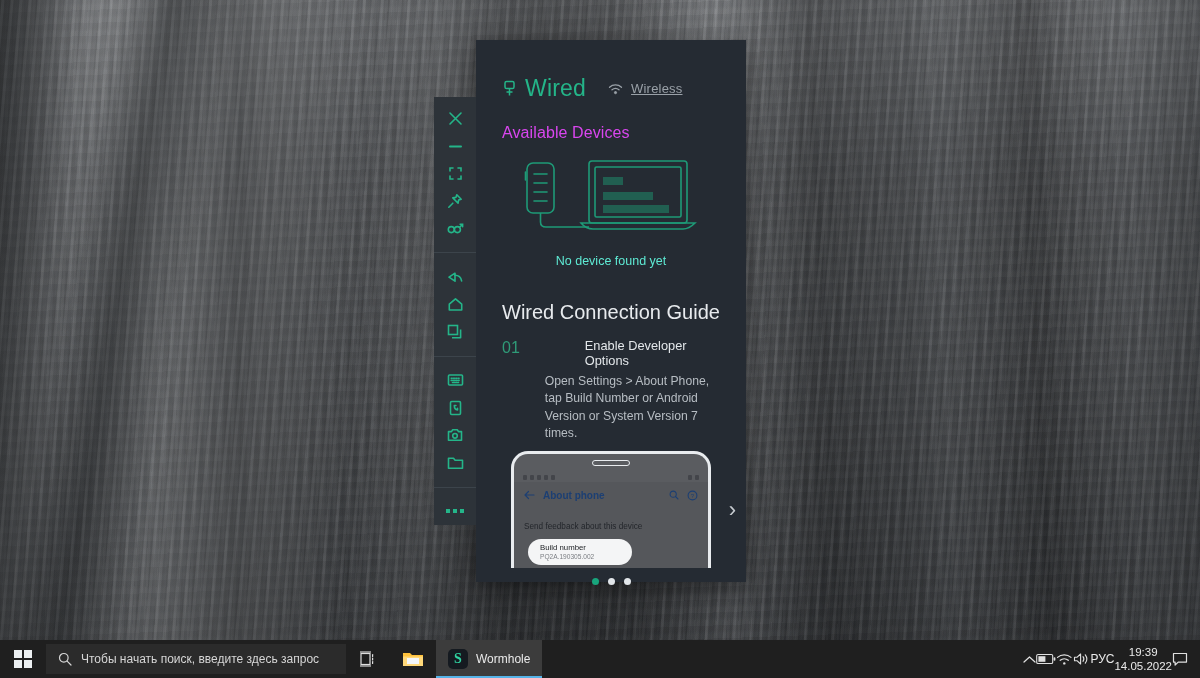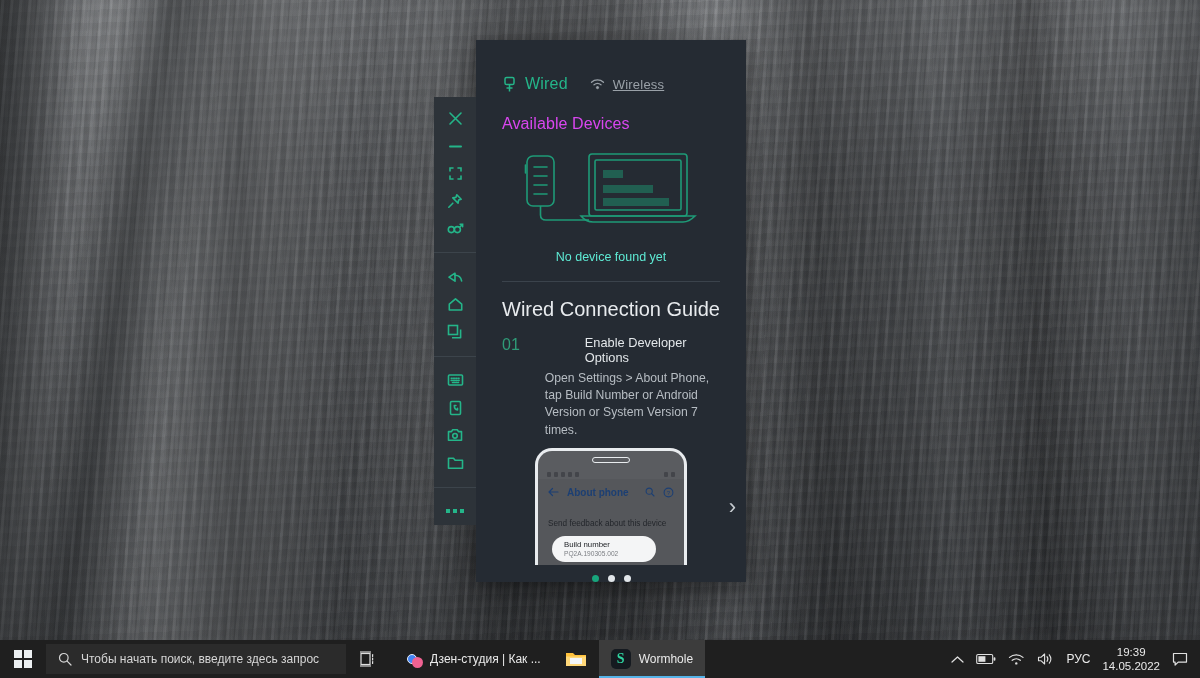--- a/index.html
+++ b/index.html
@@ -68,21 +68,21 @@
     align-items: center;
     padding: 35px 0 0 26px;
     gap: 22px;
   }
   .tab {
     display: flex;
     align-items: center;
     gap: 8px;
     cursor: pointer;
   }
-  .tab-label { font-size: 16px; letter-spacing: .2px; }
+  .tab-label { font-size: 23px; letter-spacing: .2px; }
   .tab.active .tab-label { color: #24b589; }
   .tab.inactive .tab-label { color: #9aa1a8; font-size: 13px; text-decoration: underline; }
   .tab.active svg { stroke: #24b589; }
   .tab.inactive svg { stroke: #9aa1a8; }
 
   
   .section-title {
     color: #d946ef;
     font-size: 16px;
     padding: 22px 0 0 26px;
@@ -143,21 +143,21 @@
   
   .phone-row {
     position: relative;
     display: flex;
     align-items: center;
     justify-content: center;
     margin-top: 9px;
     height: 118px;
   }
   .phone {
-    width: 152px; height: 117px;
+    width: 200px; height: 117px;
     border: 3px solid #e9ecef;
     border-bottom: none;
     border-radius: 17px 17px 0 0;
     background: #5a5c60;
     overflow: hidden;
     position: relative;
   }
   .phone-notch {
     position: absolute;
     top: 6px; left: 50%;
@@ -303,21 +303,20 @@
   .task-item.active::after {
     content: "";
     position: absolute; left: 0; right: 0; bottom: 0;
     height: 2px; background: #55b3e8;
   }
   .task-label { font-size: 12px; color: #eaeaea; white-space: nowrap; }
   .tray {
     margin-left: auto;
     display: flex;
     align-items: center;
-    gap: 12px;
     padding-right: 12px;
     height: 38px;
   }
   .tray-icon { cursor: pointer; display: flex; align-items: center; }
   .tray-lang { font-size: 12px; color: #eaeaea; cursor: pointer; }
   .clock {
     display: flex; flex-direction: column;
     align-items: center; justify-content: center;
     line-height: 1.25;
     cursor: pointer;
@@ -574,27 +573,20 @@
       <svg width="19" height="16" viewBox="0 0 19 16">
         <rect x="2" y="2.5" width="9" height="11" stroke="#e0e0e0" stroke-width="1.2" fill="none"></rect>
         <line x1="13.6" y1="3.5" x2="13.6" y2="5.5" stroke="#e0e0e0" stroke-width="1.2" stroke-linecap="round"></line>
         <line x1="13.6" y1="7" x2="13.6" y2="9" stroke="#e0e0e0" stroke-width="1.2" stroke-linecap="round"></line>
         <line x1="13.6" y1="10.5" x2="13.6" y2="12.5" stroke="#e0e0e0" stroke-width="1.2" stroke-linecap="round"></line>
         <line x1="1" y1="1" x2="12" y2="1" stroke="#e0e0e0" stroke-width="1.1"></line>
         <line x1="1" y1="15" x2="12" y2="15" stroke="#e0e0e0" stroke-width="1.1"></line>
       </svg>
     </div>
 
-    <div class="task-item">
-      <span style="position:relative;display:block;width:20px;height:20px;">
-        <span class="chrome"></span>
-        <span class="zen-badge"></span>
-      </span>
-      <span class="task-label">Дзен-студия | Как ...</span>
-    </div>
 
     <div class="task-item">
       <svg width="22" height="18" viewBox="0 0 22 18">
         <path d="M1 3h7l2 2h11v11H1z" fill="#ffc13b"></path>
         <path d="M1 6.5h20V16H1z" fill="#ffd879"></path>
         <rect x="5" y="8" width="12" height="6" fill="#f3f6fa"></rect>
       </svg>
     </div>
 
     <div class="task-item active">

